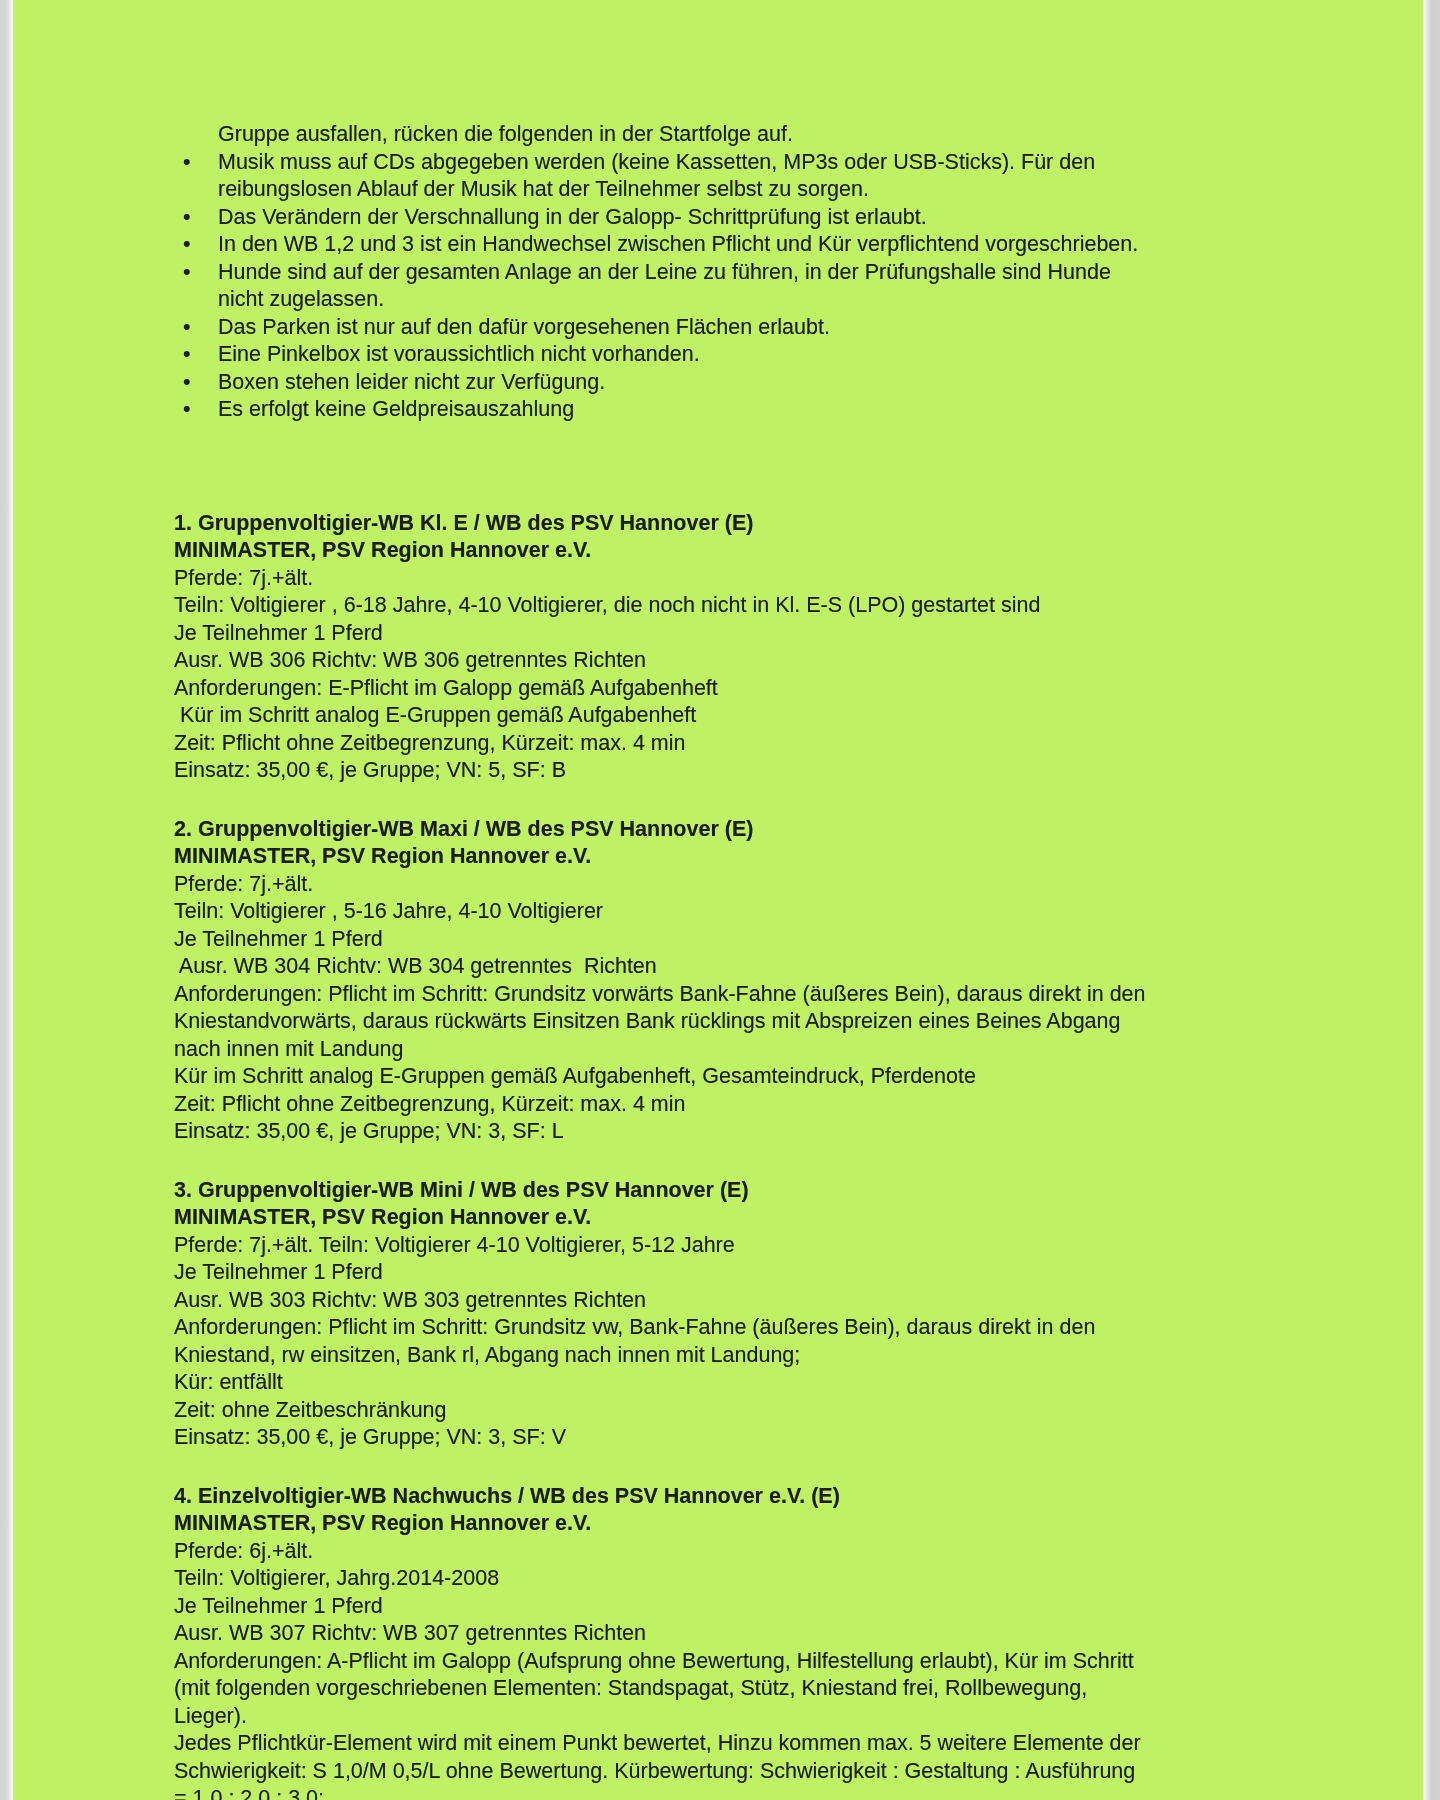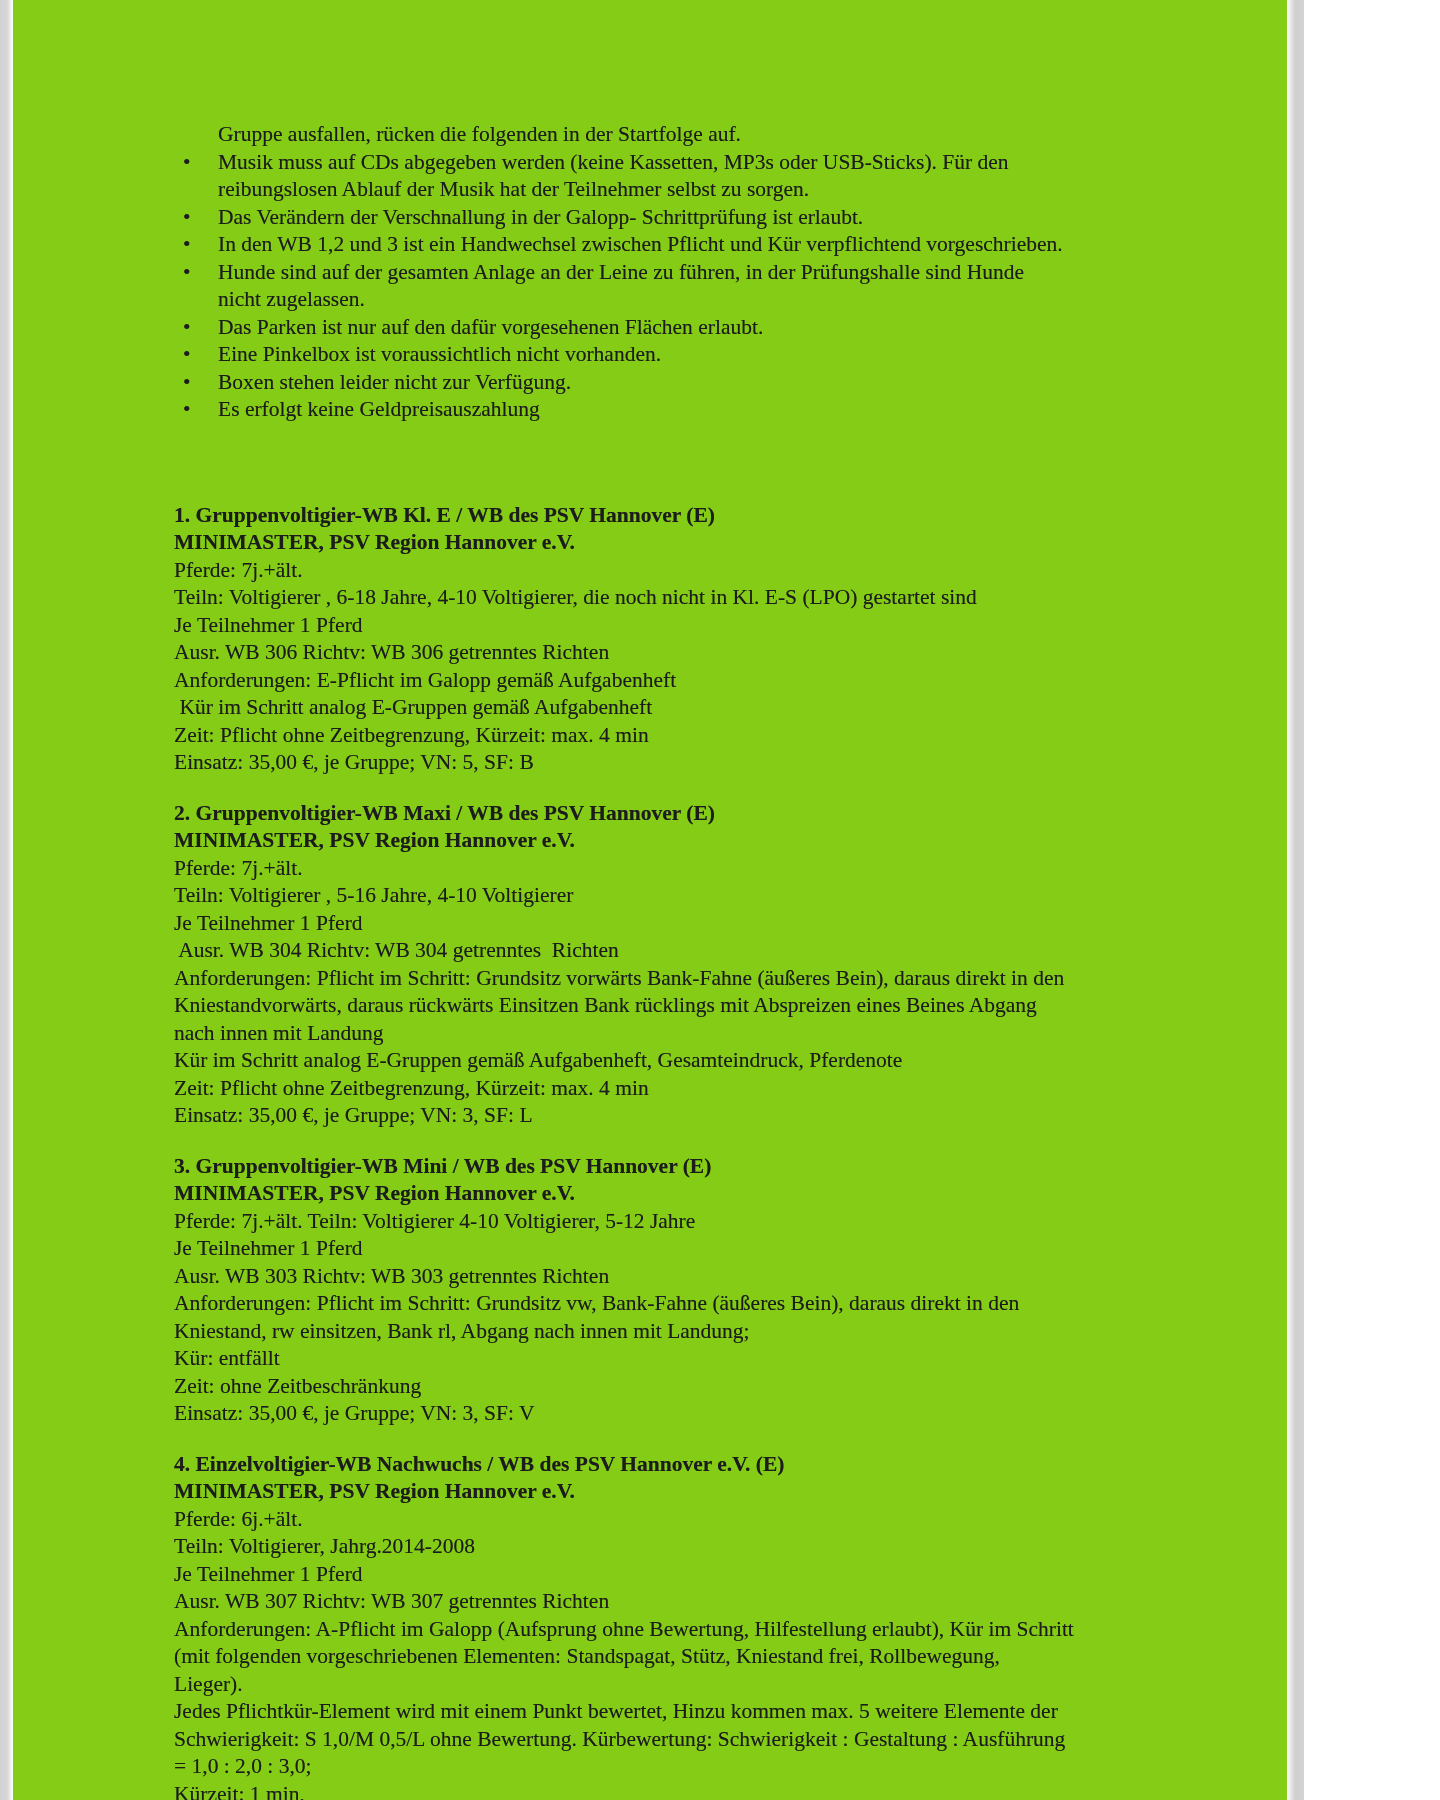--- a/index.html
+++ b/index.html
@@ -2,25 +2,25 @@
 <html><head>
 <meta charset="utf-8">
 <style>
   html, body {
     margin: 0;
     padding: 0;
     background: #ffffff;
   }
   .viewer {
     position: relative;
-    width: 1304px;
+    width: 1440px;
     height: 1800px;
-    background: #84cc16;
+    background: #bef264;
     overflow: hidden;
-    font-family: Liberation Serif, serif;
+    font-family: Liberation Sans, sans-serif;
   }
   .gutter {
     position: absolute;
     top: 0;
     bottom: 0;
   }
   .gutter.left {
     left: 0;
     width: 13px;
     background: linear-gradient(to right, #d2d2d2 0%, #d6d6d6 55%, #ffffff 100%);
@@ -45,21 +45,21 @@
     position: relative;
     padding-left: 44px;
   }
   .li .marker {
     position: absolute;
     left: 9px;
     top: 0;
     width: 30px;
   }
   .section {
-    margin-top: 23px;
+    margin-top: 31px;
   }
   .bold {
     font-weight: bold;
   }
 </style>
 </head>
 <body>
 
 <div class="viewer">
   <div class="gutter left"></div>

